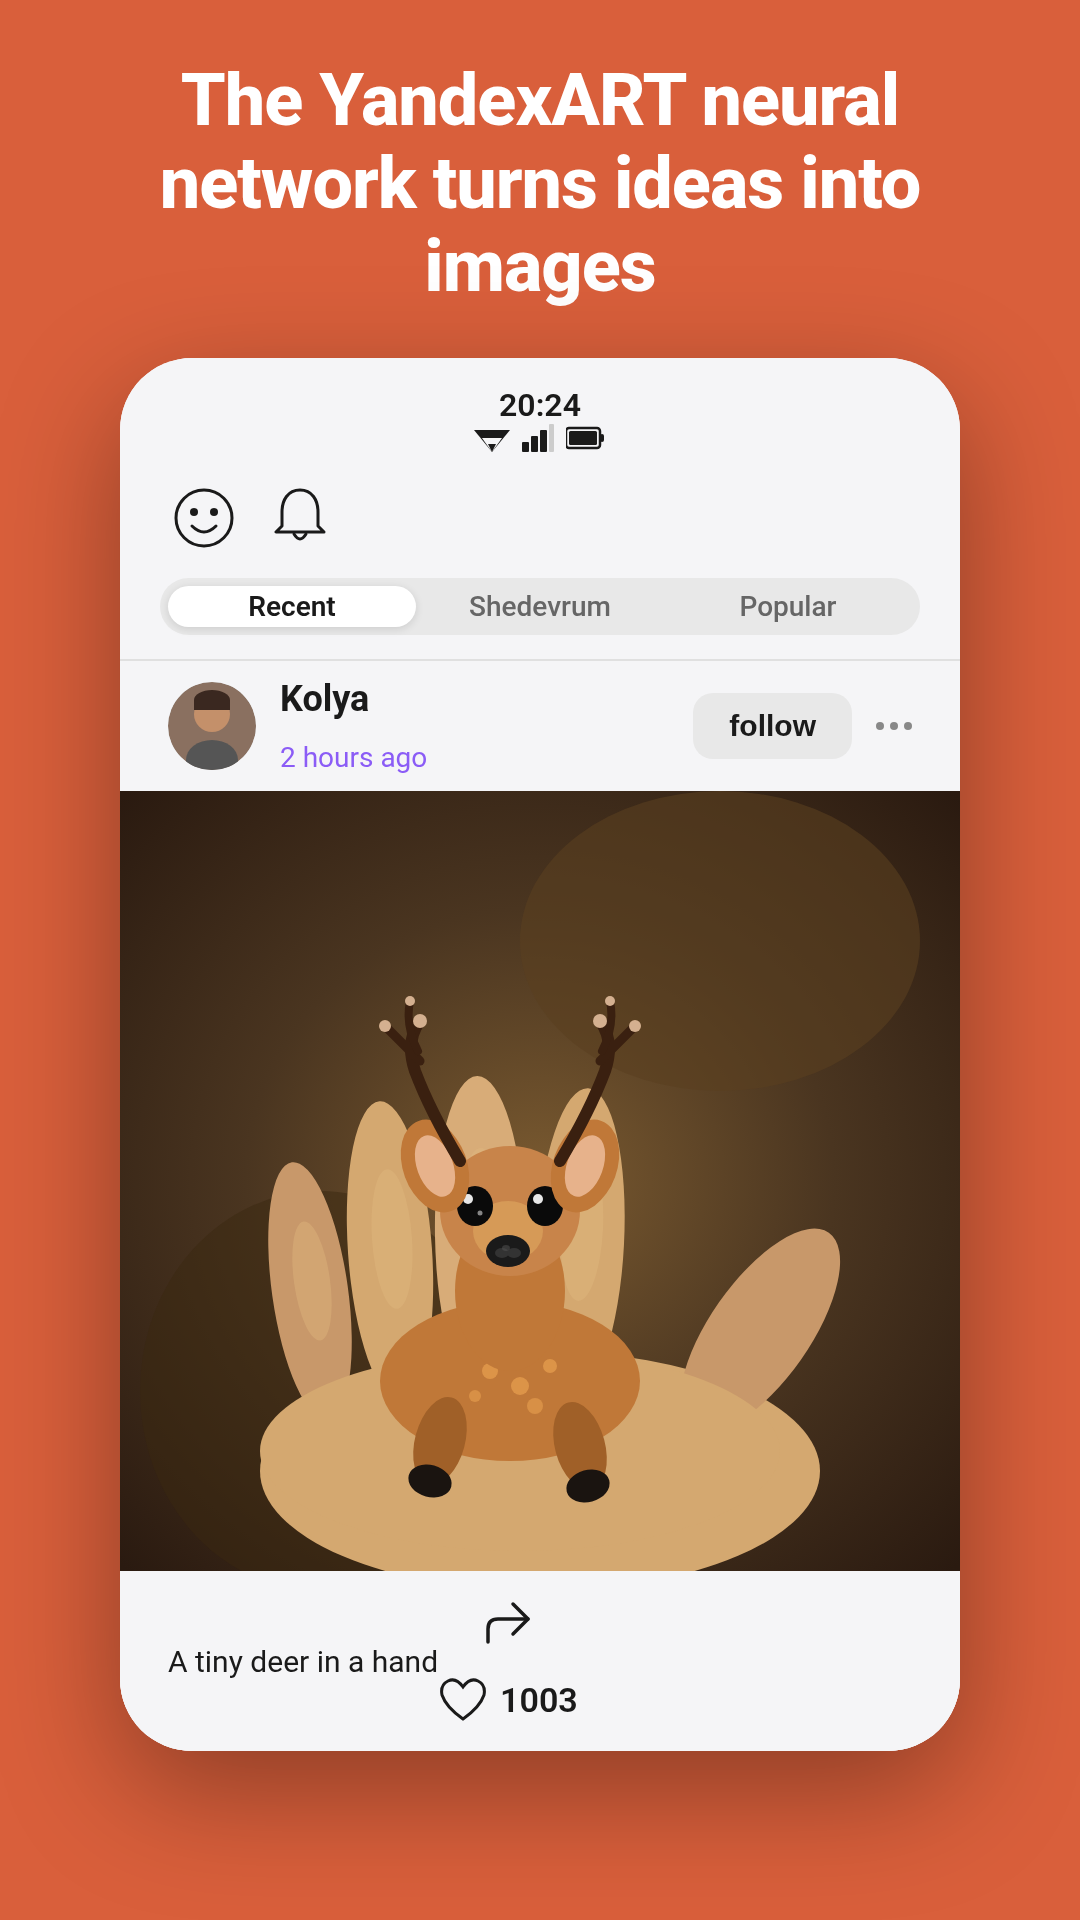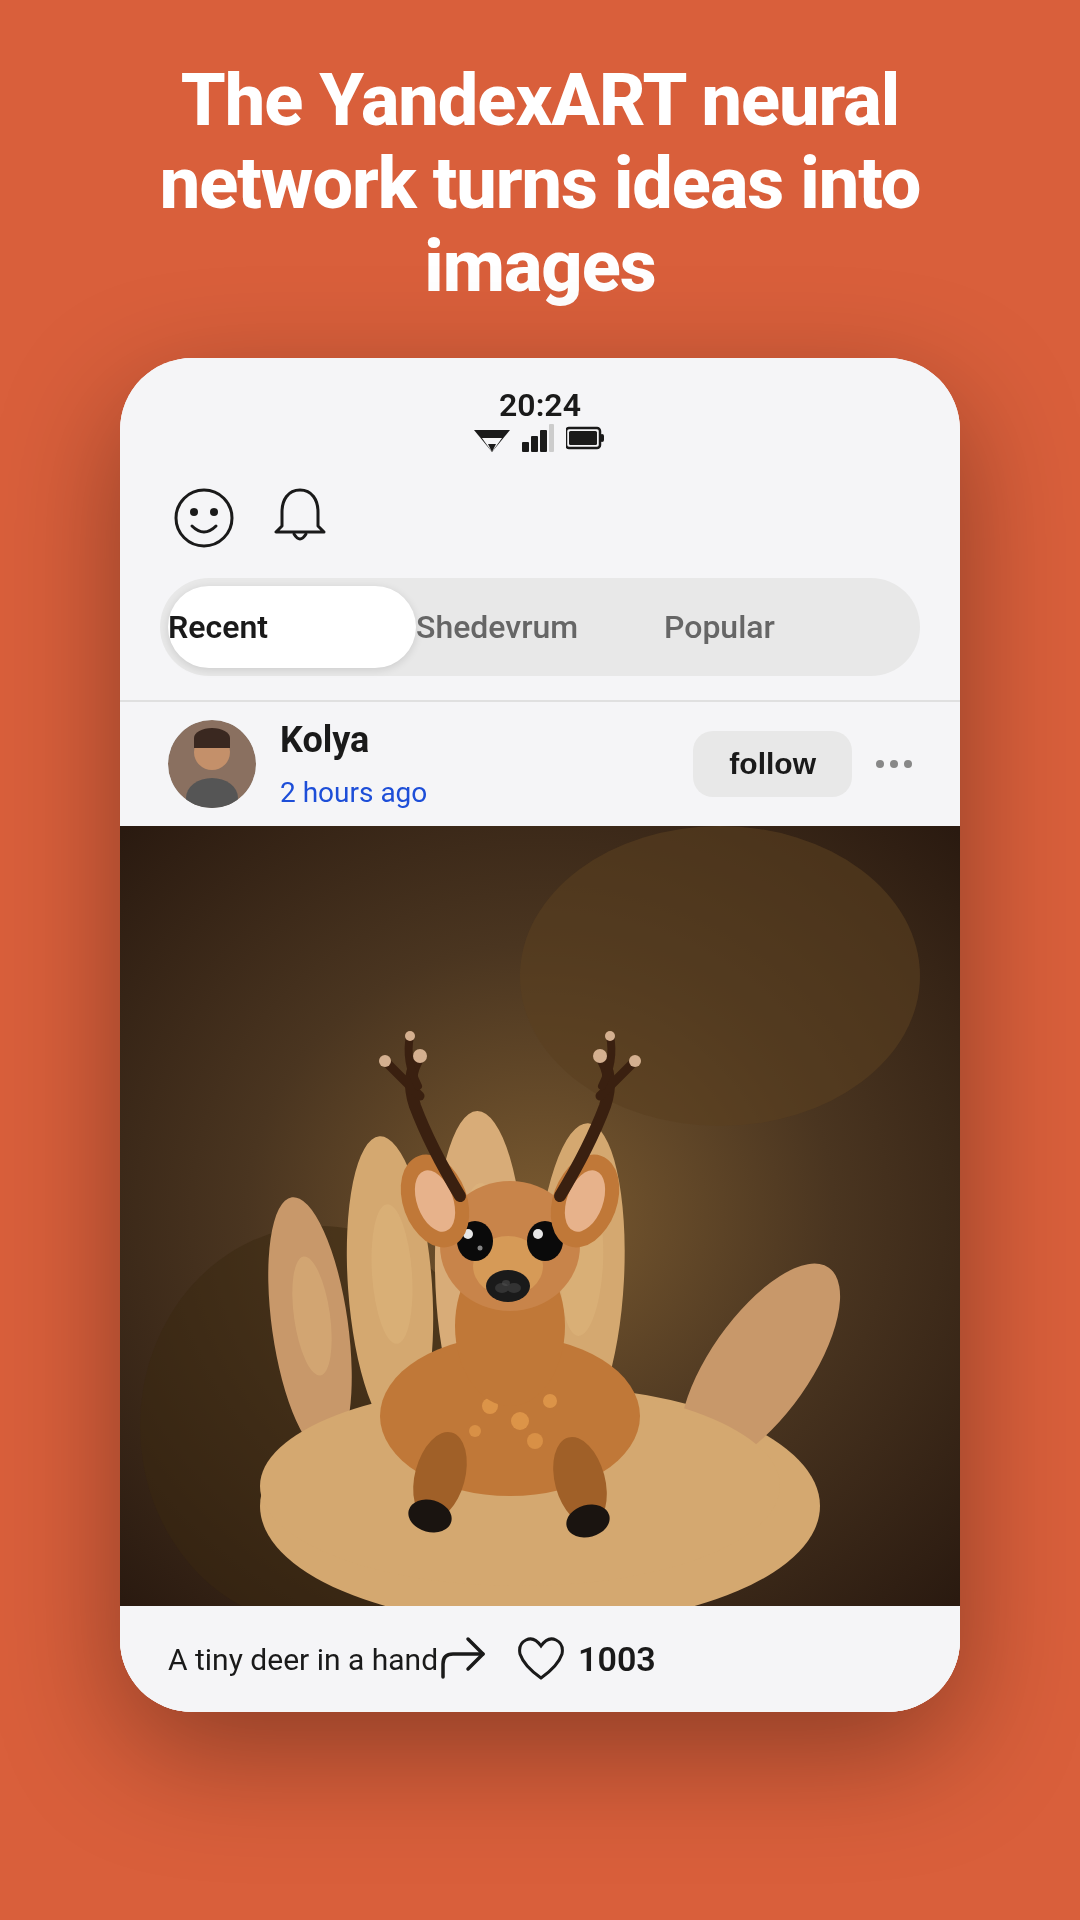--- a/index.html
+++ b/index.html
@@ -108,24 +108,24 @@
     .tab-container {
       background: #e8e8e8;
       border-radius: 60px;
       padding: 8px;
       display: flex;
       gap: 0;
     }
 
     .tab-item {
       flex: 1;
-      padding: 22px 0;
-      text-align: left;
+      padding: 4px 0;
+      text-align: center;
       border-radius: 52px;
-      font-size: 32px;
+      font-size: 28px;
       font-weight: 500;
       color: #666;
       cursor: pointer;
     }
 
     .tab-item.active {
       background: #ffffff;
       color: #1a1a1a;
       font-weight: 600;
       box-shadow: 0 2px 8px rgba(0,0,0,0.12);
@@ -165,22 +165,22 @@
     }
 
     .post-username {
       font-size: 36px;
       font-weight: 700;
       color: #1a1a1a;
     }
 
     .post-time {
       font-size: 28px;
-      color: #1d4ed8;
-      margin-top: 15px;
+      color: #8b5cf6;
+      margin-top: 21px;
     }
 
     .post-actions {
       display: flex;
       align-items: center;
       gap: 24px;
     }
 
     .follow-btn {
       background: #e8e8e8;
@@ -233,20 +233,21 @@
     .post-caption {
       font-size: 30px;
       color: #1a1a1a;
       font-weight: 400;
     }
 
     .post-footer-actions {
       display: flex;
       align-items: center;
       gap: 28px;
+      flex-direction: column;
     }
 
     .share-btn {
       cursor: pointer;
       display: flex;
       align-items: center;
     }
 
     .like-section {
       display: flex;

